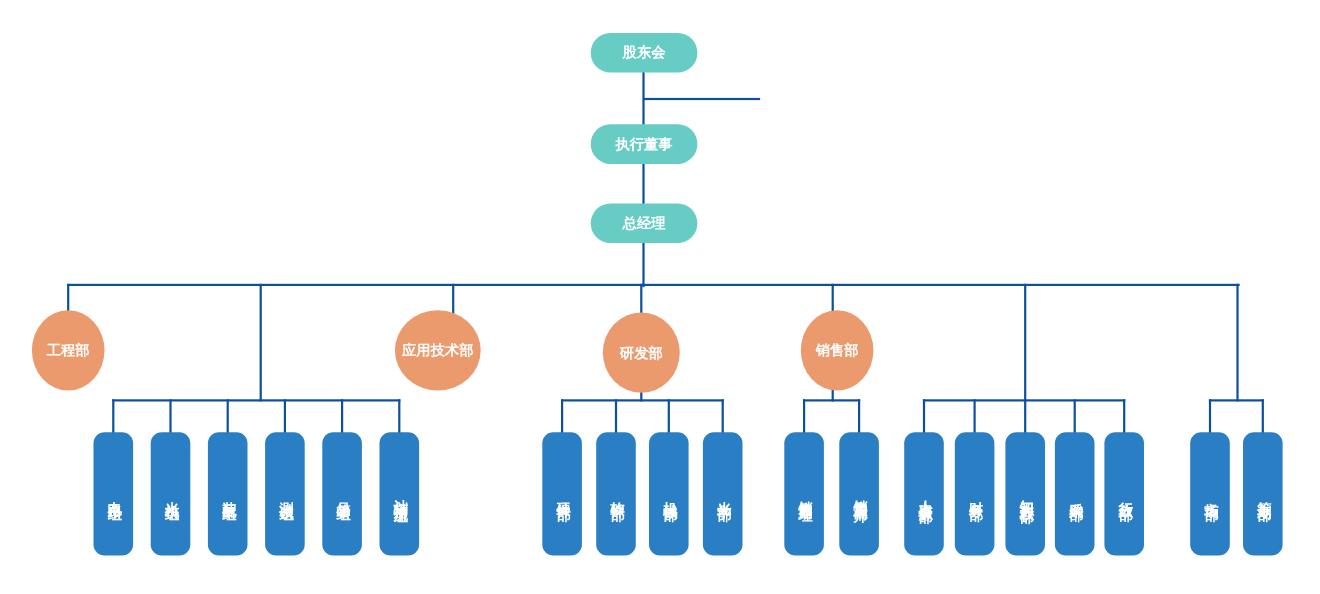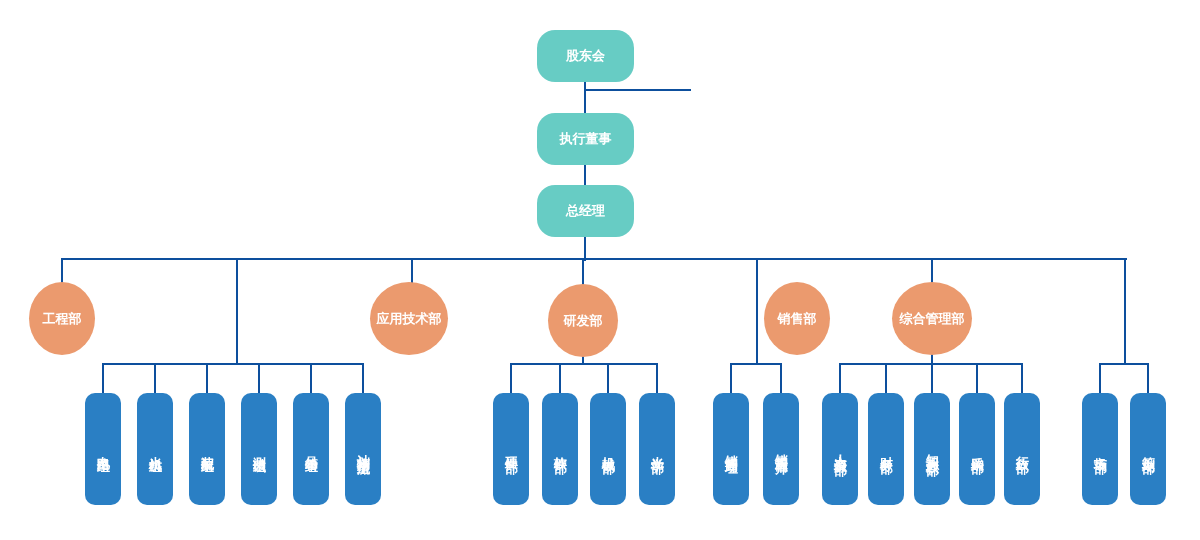--- a/index.html
+++ b/index.html
@@ -25,21 +25,21 @@
     justify-content: center;
     color: #ffffff;
     font-size: 13px;
     font-weight: bold;
     white-space: nowrap;
     text-align: center;
   }
   .pill {
     left: 537px;
     width: 97px;
-    height: 52px;
+    height: 36px;
     border-radius: 18px;
     background: var(--exec-color, #67ccc4);
   }
   .sup-circle {
     width: 58px;
     height: 58px;
     border-radius: 50%;
     background: var(--sup-color, #8583e3);
   }
   .dept {
@@ -102,21 +102,21 @@
     <div class="node team" style="left: 241px; top: 393px;">
       <span>测试组</span>
     </div>
     <div class="node team" style="left: 293px; top: 393px;">
       <span>品管组</span>
     </div>
     <div class="node team" style="left: 345px; top: 393px;">
       <span>计划物流组</span>
     </div>
     <div class="line" style="left: 411px; top: 258px; width: 2px; height: 60px;"></div>
-    <div class="node dept" style="left: 370px; top: 282px; width: 78px;">
+    <div class="node dept" style="left: 359px; top: 282px; width: 78px;">
       <span>应用技术部</span>
     </div>
     <div class="line" style="left: 582px; top: 258px; width: 2px; height: 107px;"></div>
     <div class="line" style="left: 510px; top: 363px; width: 148px; height: 2px;"></div>
     <div class="line" style="left: 510px; top: 363px; width: 2px; height: 36px;"></div>
     <div class="line" style="left: 559px; top: 363px; width: 2px; height: 36px;"></div>
     <div class="line" style="left: 607px; top: 363px; width: 2px; height: 36px;"></div>
     <div class="line" style="left: 656px; top: 363px; width: 2px; height: 36px;"></div>
     <div class="node dept" style="left: 548px; top: 284px; width: 70px;">
       <span>研发部</span>
@@ -130,39 +130,36 @@
     <div class="node team" style="left: 590px; top: 393px;">
       <span>机械部</span>
     </div>
     <div class="node team" style="left: 639px; top: 393px;">
       <span>光学部</span>
     </div>
     <div class="line" style="left: 756px; top: 258px; width: 2px; height: 107px;"></div>
     <div class="line" style="left: 730px; top: 363px; width: 52px; height: 2px;"></div>
     <div class="line" style="left: 730px; top: 363px; width: 2px; height: 36px;"></div>
     <div class="line" style="left: 780px; top: 363px; width: 2px; height: 36px;"></div>
-    <div class="node dept" style="left: 764px; top: 282px; width: 66px;">
+    <div class="node dept" style="left: 728px; top: 282px; width: 66px;">
       <span>销售部</span>
     </div>
     <div class="node team" style="left: 713px; top: 393px;">
       <span>销售助理</span>
     </div>
     <div class="node team" style="left: 763px; top: 393px;">
       <span>销售工程师</span>
     </div>
     <div class="line" style="left: 931px; top: 258px; width: 2px; height: 107px;"></div>
     <div class="line" style="left: 839px; top: 363px; width: 184px; height: 2px;"></div>
     <div class="line" style="left: 839px; top: 363px; width: 2px; height: 36px;"></div>
     <div class="line" style="left: 885px; top: 363px; width: 2px; height: 36px;"></div>
     <div class="line" style="left: 931px; top: 363px; width: 2px; height: 36px;"></div>
     <div class="line" style="left: 976px; top: 363px; width: 2px; height: 36px;"></div>
     <div class="line" style="left: 1021px; top: 363px; width: 2px; height: 36px;"></div>
-    <div class="node dept" style="left: 892px; top: 282px; width: 80px;">
-      <span>综合管理部</span>
-    </div>
     <div class="node team" style="left: 822px; top: 393px;">
       <span>人力资源部</span>
     </div>
     <div class="node team" style="left: 868px; top: 393px;">
       <span>财务部</span>
     </div>
     <div class="node team" style="left: 914px; top: 393px;">
       <span>知识产权部</span>
     </div>
     <div class="node team" style="left: 959px; top: 393px;">

